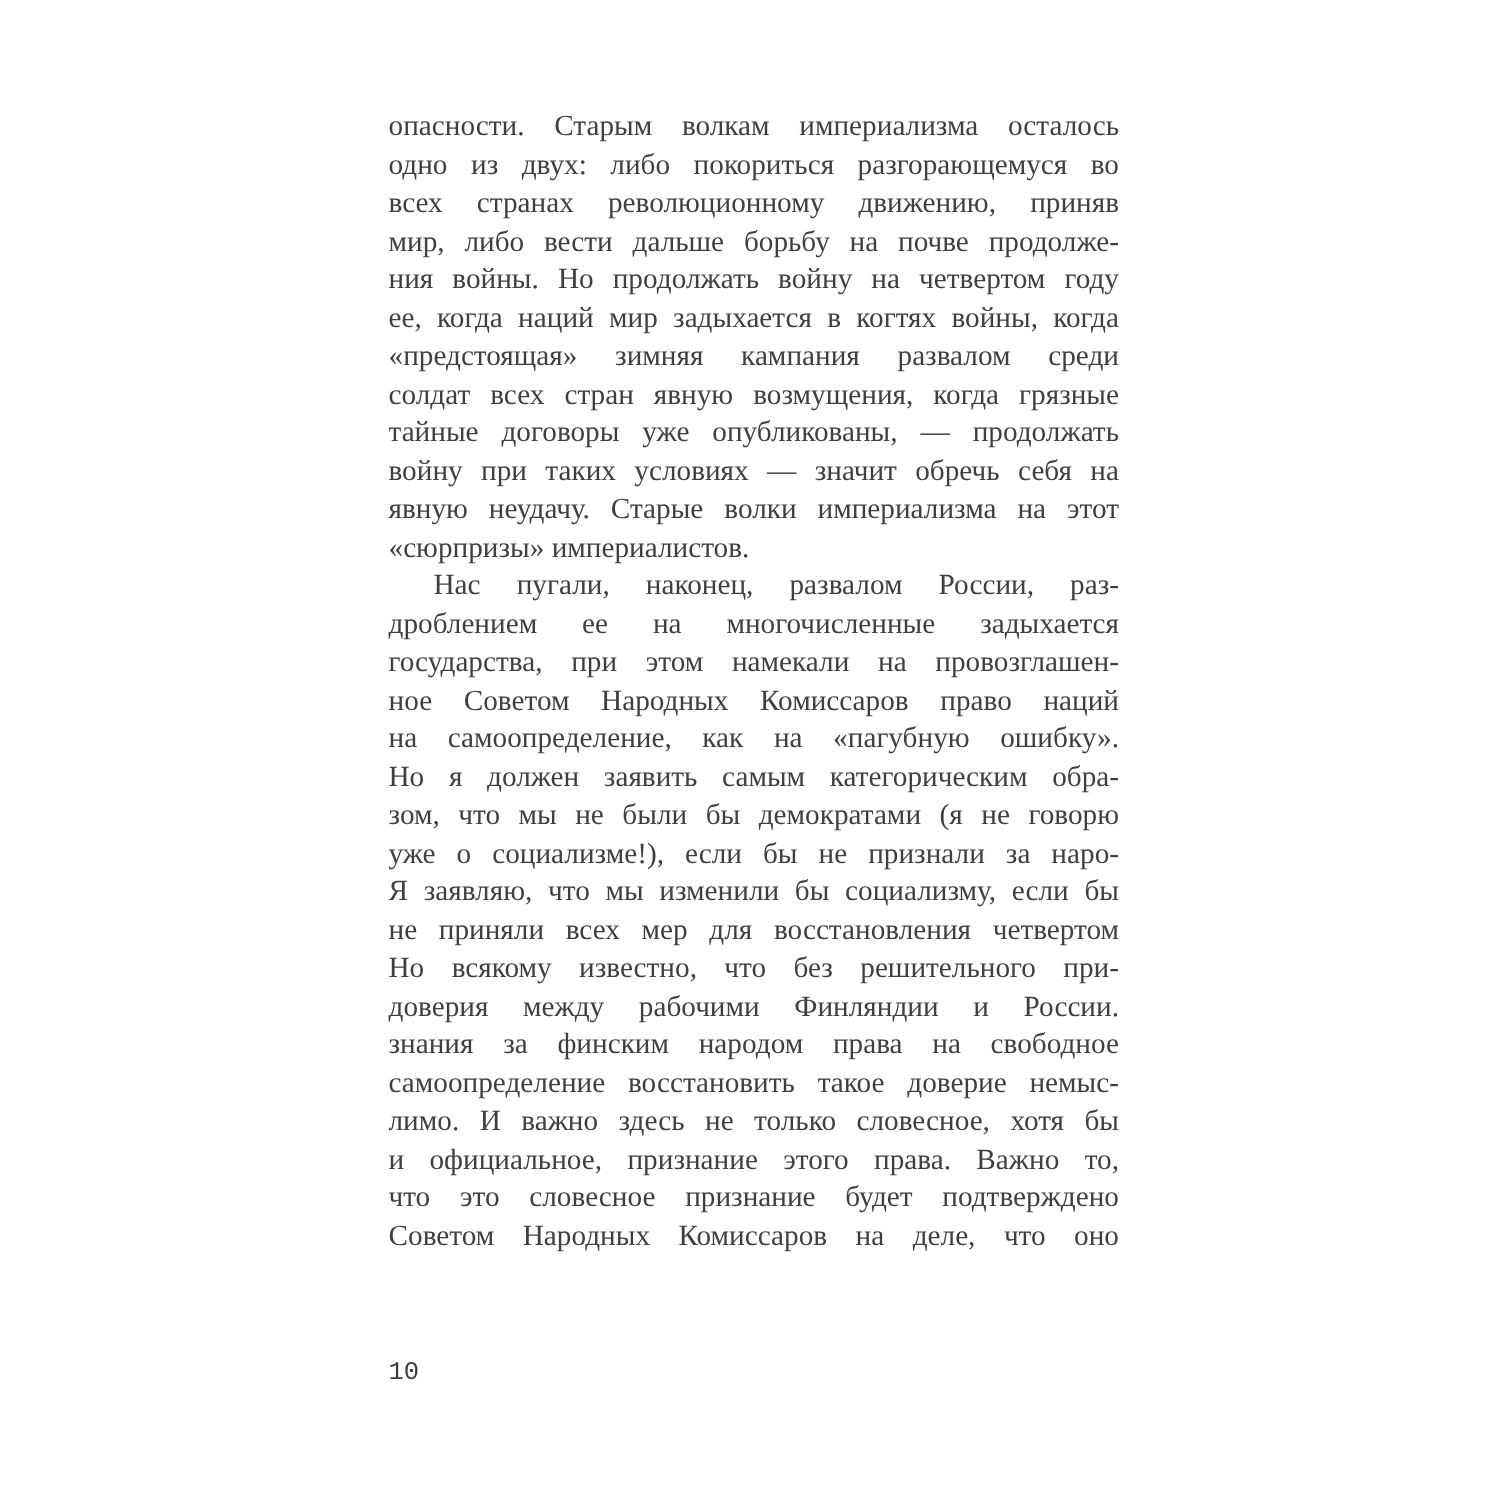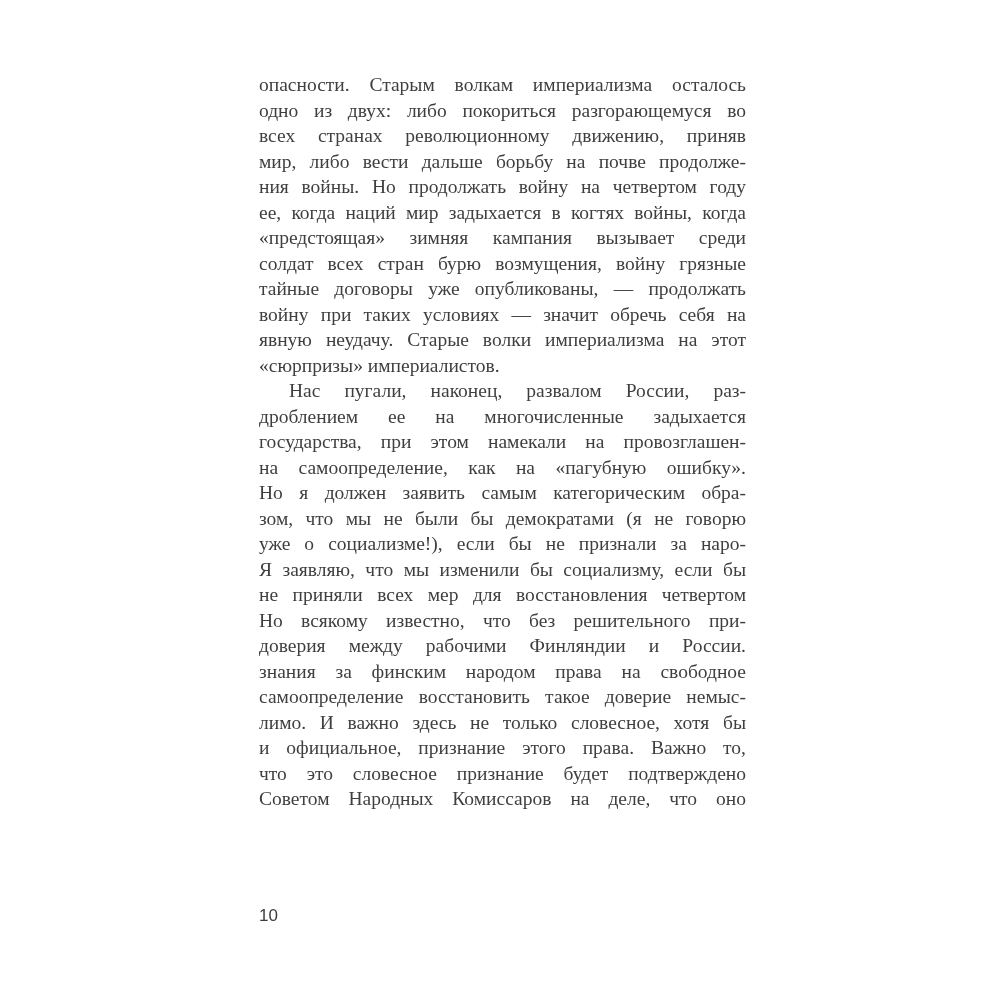--- a/index.html
+++ b/index.html
@@ -31,48 +31,49 @@
   }
   .line.last {
     text-align-last: left;
   }
   .line.indent {
     text-indent: 30px;
   }
   .page-number {
     position: absolute;
     left: 259px; top: 906px;
-    font-family: Liberation Sans, sans-serif;
+    font-family: Liberation Mono, monospace;
     font-size: 17px;
     color: #3d3d3d;
   }
 </style>
 </head>
 <body>
 
 <div class="page">
   <div class="text-block" id="text-block">
       <div class="paragraph">
         <div class="line">опасности. Старым волкам империализма осталось</div>
         <div class="line">одно из двух: либо покориться разгорающемуся во</div>
         <div class="line">всех странах революционному движению, приняв</div>
         <div class="line">мир, либо вести дальше борьбу на почве продолже-</div>
         <div class="line">ния войны. Но продолжать войну на четвертом году</div>
         <div class="line">ее, когда наций мир задыхается в когтях войны, когда</div>
-        <div class="line">«предстоящая» зимняя кампания вызывает среди</div>
-        <div class="line">солдат всех стран бурю возмущения, войну грязные</div>
+        <div class="line">«предстоящая» зимняя кампания развалом среди</div>
+        <div class="line">солдат всех стран явную возмущения, когда грязные</div>
         <div class="line">тайные договоры уже опубликованы, — продолжать</div>
         <div class="line">войну при таких условиях — значит обречь себя на</div>
         <div class="line">явную неудачу. Старые волки империализма на этот</div>
         <div class="line last">«сюрпризы» империалистов.</div>
       </div>
       <div class="paragraph">
         <div class="line indent">Нас пугали, наконец, развалом России, раз-</div>
         <div class="line">дроблением ее на многочисленные задыхается</div>
         <div class="line">государства, при этом намекали на провозглашен-</div>
+        <div class="line">ное Советом Народных Комиссаров право наций</div>
         <div class="line">на самоопределение, как на «пагубную ошибку».</div>
         <div class="line">Но я должен заявить самым категорическим обра-</div>
         <div class="line">зом, что мы не были бы демократами (я не говорю</div>
         <div class="line">уже о социализме!), если бы не признали за наро-</div>
         <div class="line">Я заявляю, что мы изменили бы социализму, если бы</div>
         <div class="line">не приняли всех мер для восстановления четвертом</div>
         <div class="line">Но всякому известно, что без решительного при-</div>
         <div class="line">доверия между рабочими Финляндии и России.</div>
         <div class="line">знания за финским народом права на свободное</div>
         <div class="line">самоопределение восстановить такое доверие немыс-</div>

